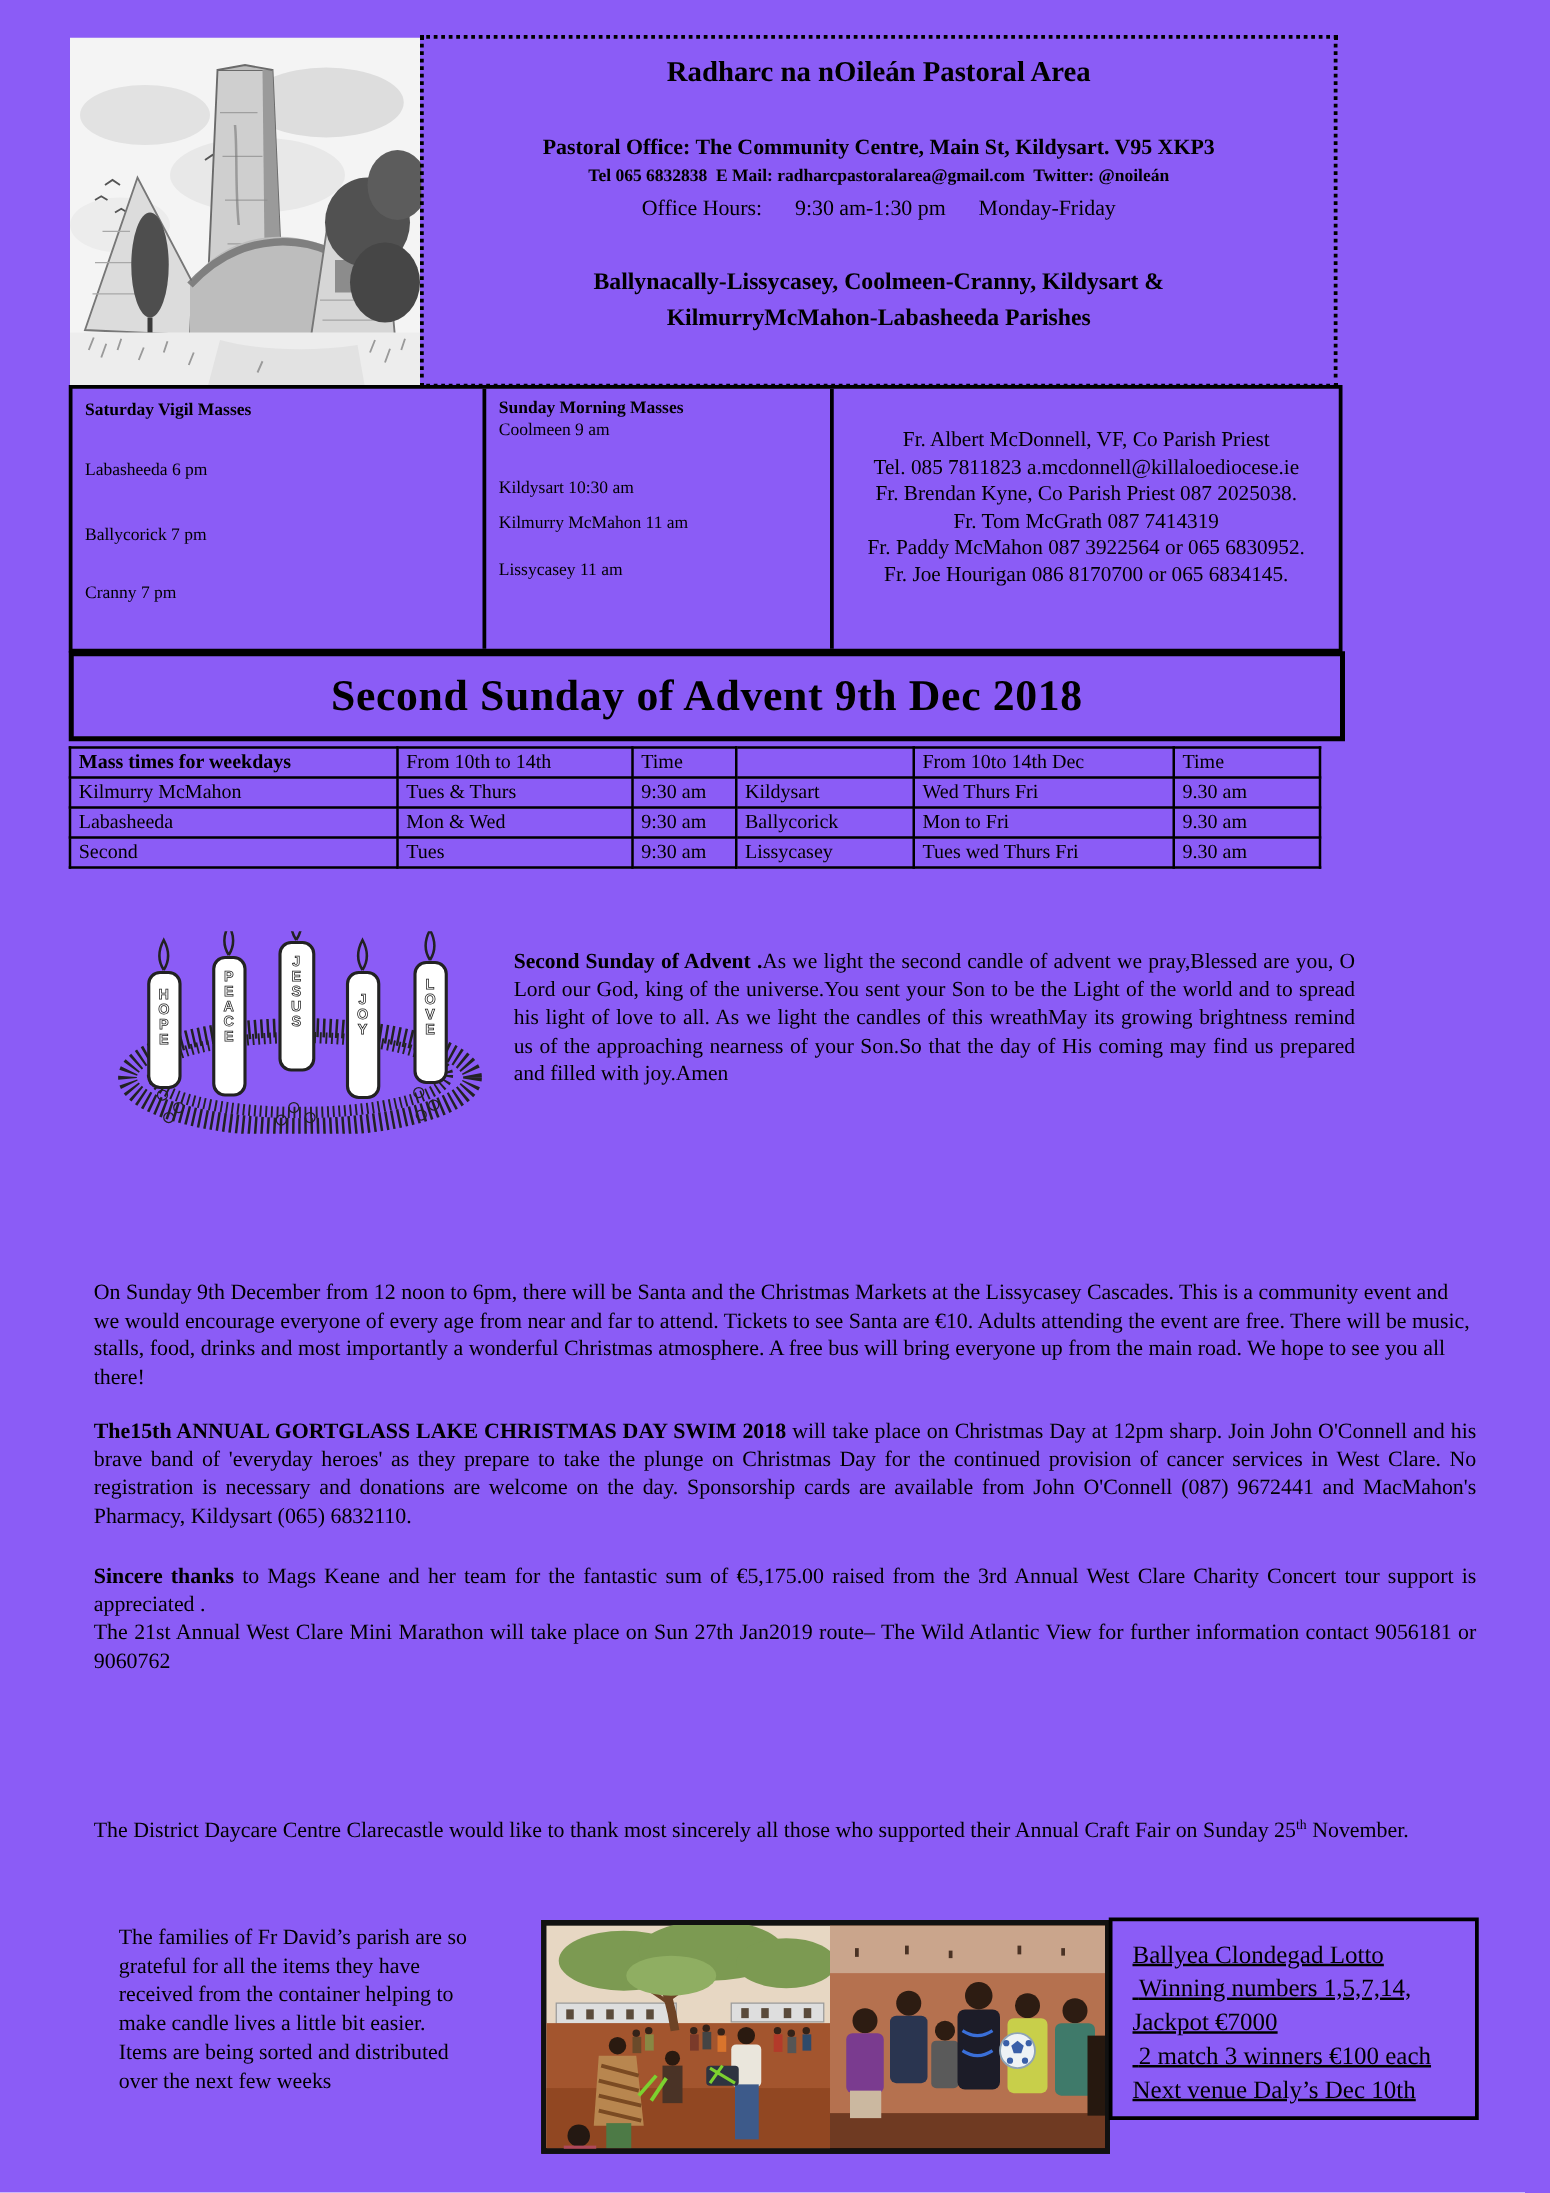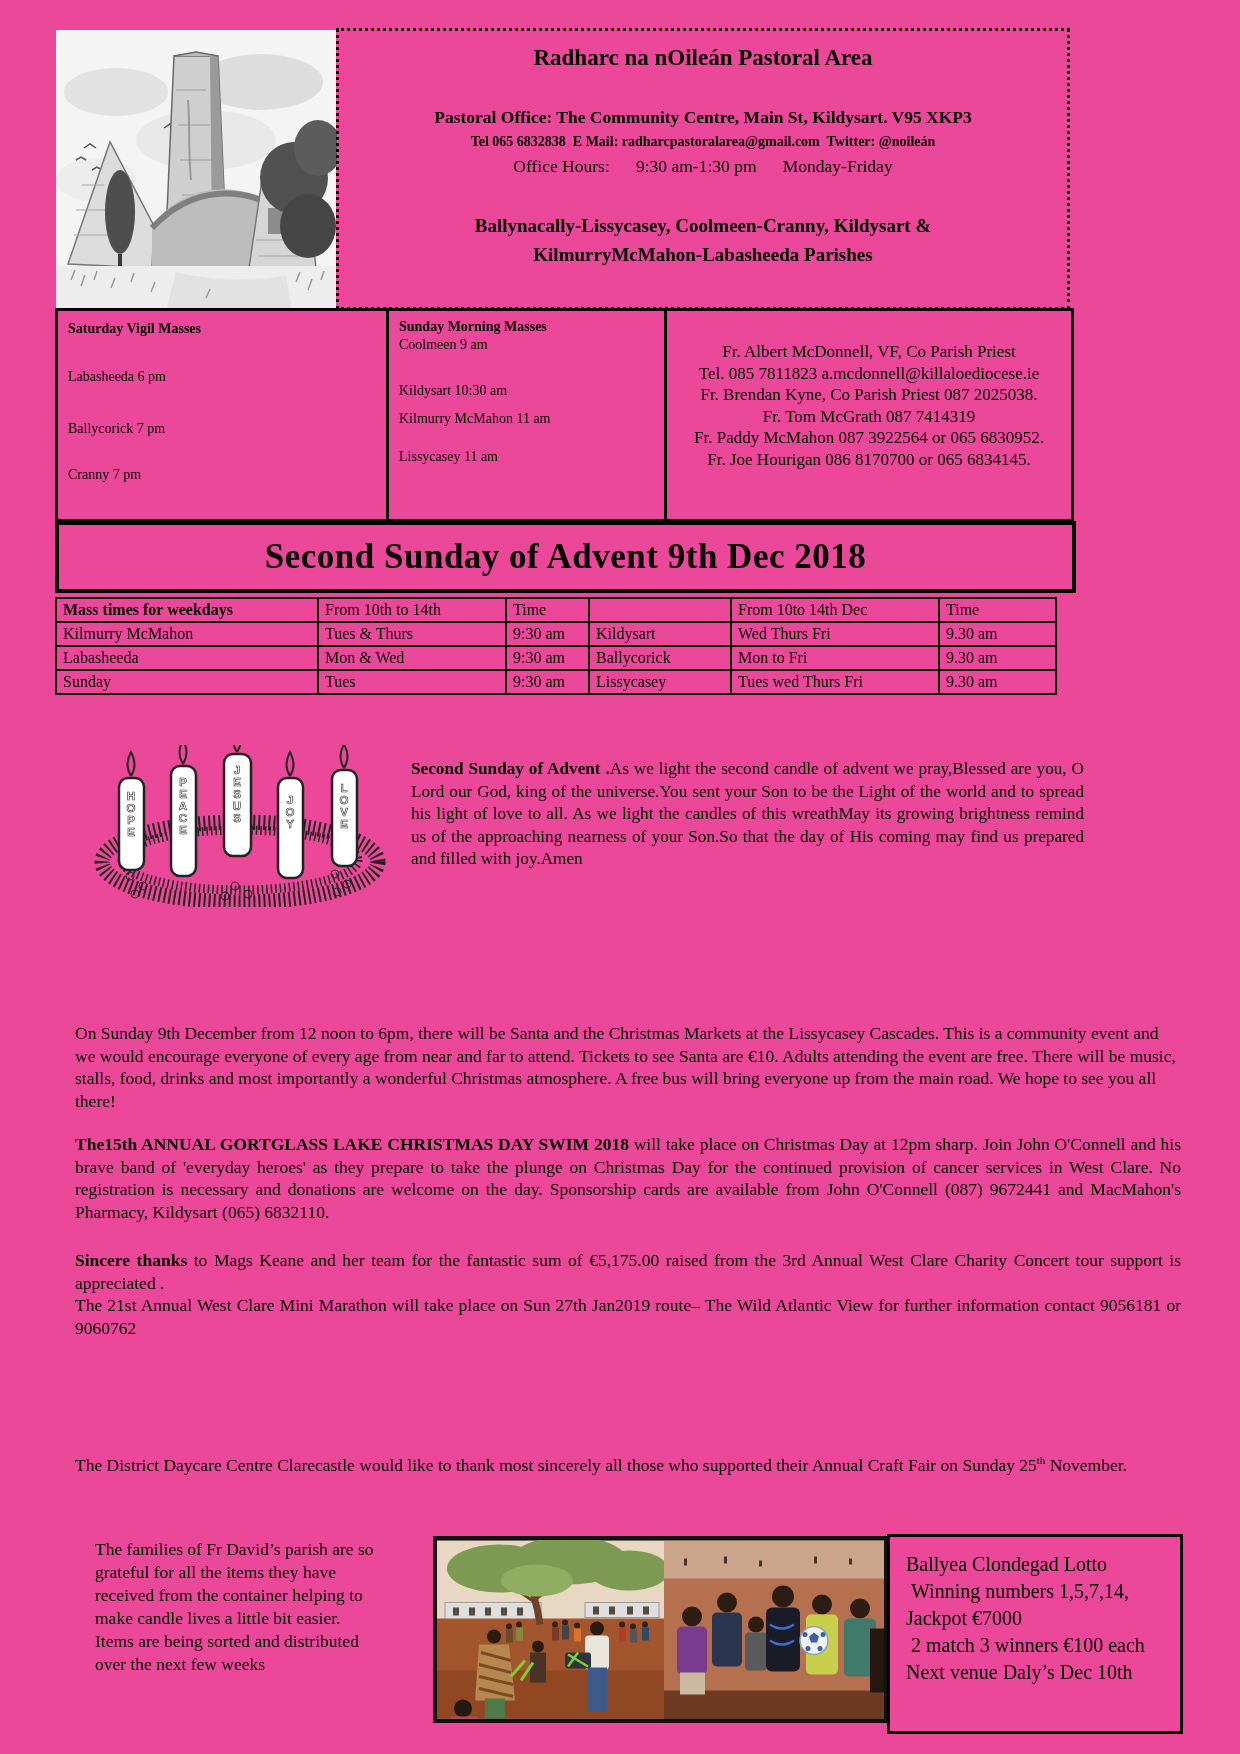--- a/index.html
+++ b/index.html
@@ -1,16 +1,16 @@
 <!DOCTYPE html>
 <html><head>
 <meta charset="utf-8">
 <style>
   html,body{margin:0;padding:0;background:#fff;}
-  .page{position:relative;width:1240px;height:1754px;background:#ec4899;
+  .page{position:relative;width:1240px;height:1754px;background:#8b5cf6;
         font-family:"Liberation Serif",serif;color:#000;overflow:hidden;}
   .bold{font-weight:bold;}
   .pre{white-space:pre-wrap;}
 
   
   .church{position:absolute;left:55px;top:30px;width:282px;height:280px;}
   .church svg{display:block;width:100%;height:100%;}
   .header-box{position:absolute;left:336px;top:28px;width:728px;height:276px;
               border:3px dotted #000;text-align:center;}
   .hb-title{font-size:23px;font-weight:bold;margin-top:14px;}
@@ -56,23 +56,23 @@
   .p-shoebox{top:1373px;font-weight:bold;}
   .p-daycare{top:1447px;line-height:26px;}
   sup{font-size:11px;}
 
   
   .families{position:absolute;left:95px;top:1538px;width:282px;
             font-size:17.5px;line-height:23px;}
   .photos{position:absolute;left:433px;top:1536px;width:447px;height:179px;
           border:4px solid #111;display:flex;background:#000;}
   .photos svg{display:block;height:100%;}
-  .lotto{position:absolute;left:887px;top:1534px;width:296px;height:200px;
+  .lotto{position:absolute;left:887px;top:1534px;width:296px;height:162px;
          border:3px solid #000;box-sizing:border-box;padding:14px 0 0 16px;
-         font-size:20px;line-height:27px;}
+         font-size:20px;line-height:27px;text-decoration:underline;}
 
   .candle-word{writing-mode:vertical-lr;text-orientation:upright;
                font-family:"Liberation Sans",sans-serif;font-size:11.5px;font-weight:bold;
                fill:#fff;stroke:#222;stroke-width:0.6px;letter-spacing:0px;}
 </style>
 </head>
 <body>
 
 <div class="page">
 
@@ -181,21 +181,21 @@
       </tr>
       <tr>
         <td>Labasheeda</td>
         <td>Mon &amp; Wed</td>
         <td>9:30 am</td>
         <td>Ballycorick</td>
         <td>Mon  to Fri</td>
         <td>9.30 am</td>
       </tr>
       <tr>
-        <td>Sunday</td>
+        <td>Second</td>
         <td>Tues</td>
         <td>9:30 am</td>
         <td>Lissycasey</td>
         <td>Tues wed Thurs Fri</td>
         <td>9.30 am</td>
       </tr>
     </tbody>
   </table>
 
   <div class="wreath">

